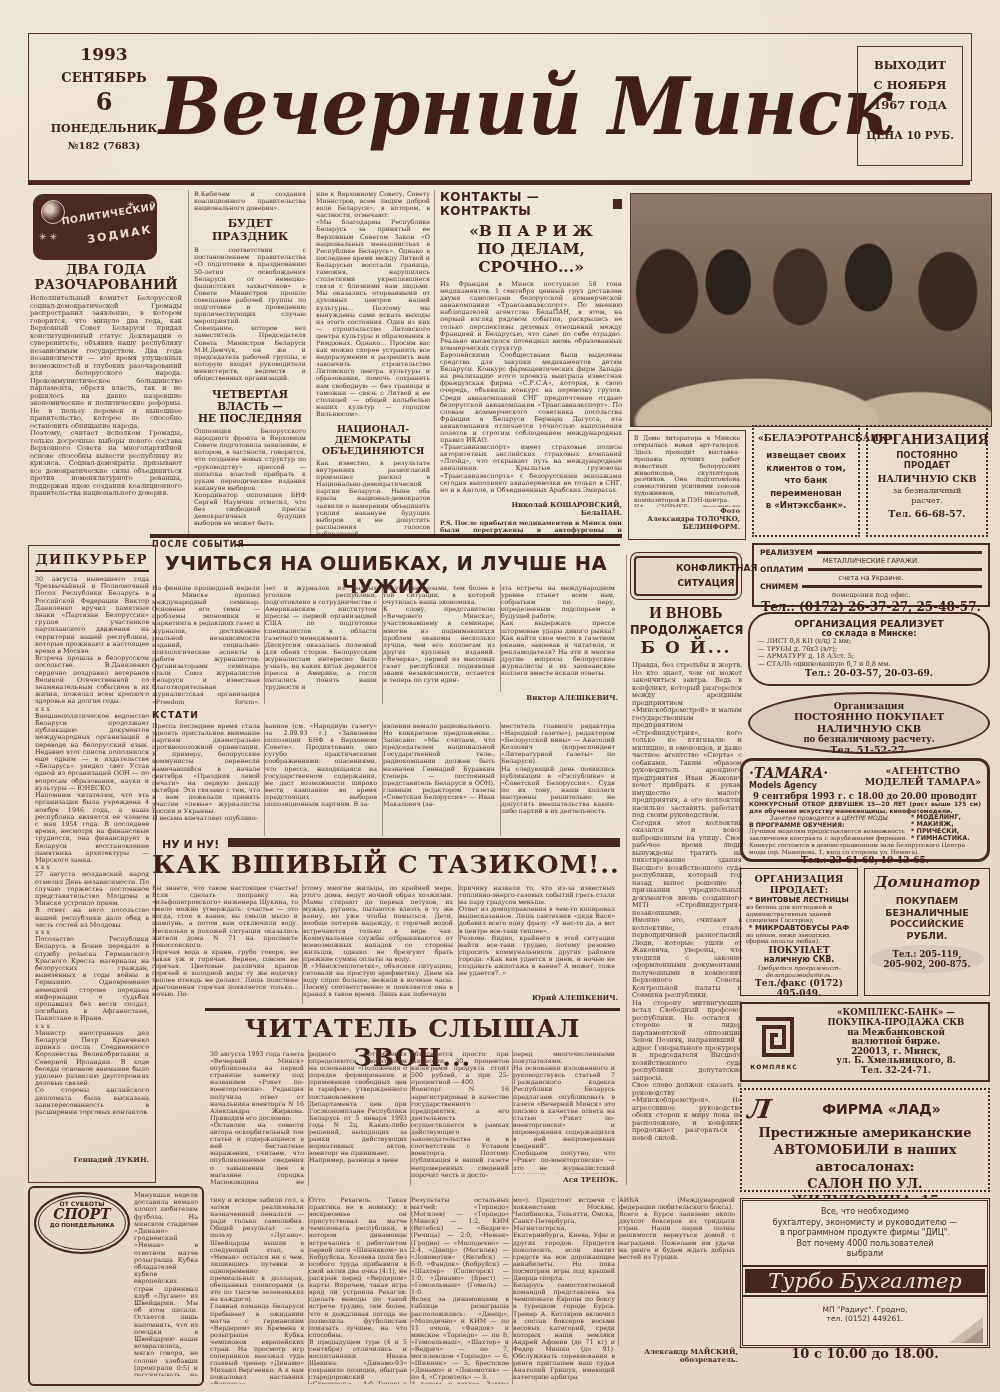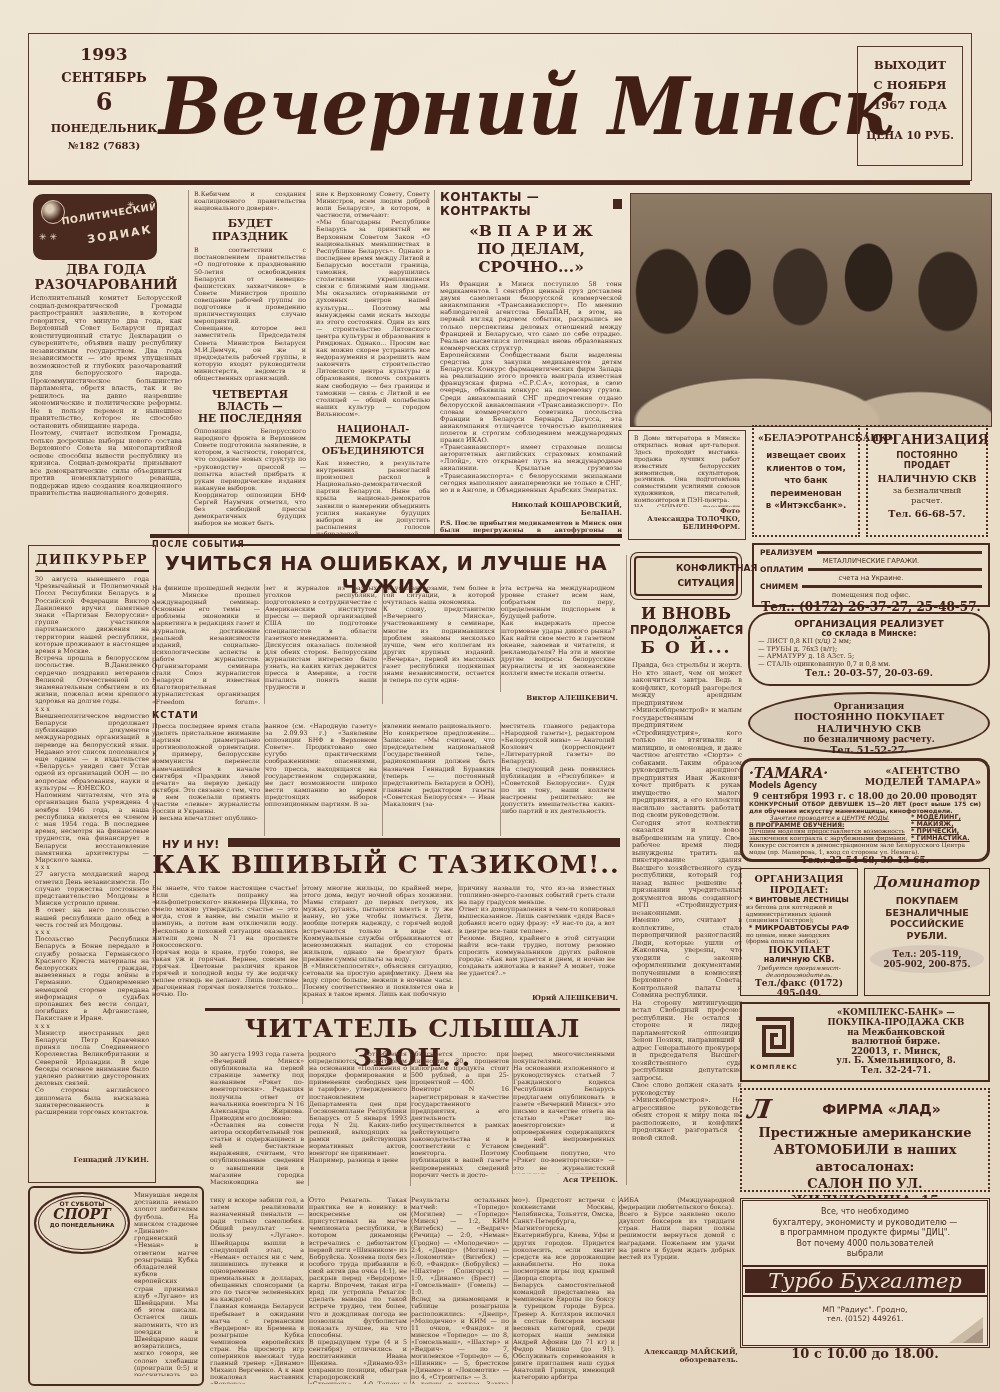--- a/index.html
+++ b/index.html
@@ -182,21 +182,21 @@
 НАЛИЧНУЮ СКВ</div>
     <div class="hd" style="font-size:8.5px;">по безналичному расчету.</div>
     <div class="hd" style="font-size:9.5px;">Тел. 51-52-27.</div>
   </div>
 
   <div class="abs ctr" style="left:634px;top:556px;width:100px;height:36px;border:2px solid #4a291f;border-radius:4px;
        box-shadow:0 0 0 3px #e9dfcc, 0 0 0 4px #4a291f;background:#e5d9c2;">
     <div class="kick" style="font-size:9px;line-height:15px;margin-top:3px;white-space:pre-line;padding-left:40px;">КОНФЛИКТНАЯ
 СИТУАЦИЯ</div>
   </div>
-  <div class="abs hd" style="left:630px;top:604px;width:112px;font-size:16px;">И ВНОВЬ</div>
+  <div class="abs hd" style="left:630px;top:604px;width:112px;font-size:16px;font-family:Liberation Serif, serif;">И ВНОВЬ</div>
   <div class="abs ctr kick" style="left:630px;top:623px;width:112px;font-size:11.5px;">ПРОДОЛЖАЕТСЯ</div>
   <div class="abs hd" style="left:630px;top:637px;width:112px;font-size:17px;letter-spacing:2px;">Б О Й...</div>
   <div class="abs bt bt2" style="left:632px;top:662px;width:110px;height:522px;">Правда, без стрельбы и жертв. Но кто знает, чем он может закончиться завтра. Ведь в конфликт, который разгорелся между арендным предприятием «Минскоблремстрой» и малым государственным предприятием «Стройиндустрия», кого только не втягивали: и милицию, и омоновцев, и даже частное агентство «Сюртэ» с собаками. Таким образом руководитель арендного предприятия Иван Жакович хочет прибрать к рукам имущество малого предприятия, а его коллектив насильно заставить работать под своим руководством.
 Сегодня этот коллектив оказался и вовсе выброшенным на улицу. Свое рабочее время люди вынуждены тратить на пикетирование здания Высшего хозяйственного суда республики, который год назад вынес решение о признании учредительных документов вновь созданного МГП «Стройиндустрия» незаконными.
 Именно это, считают в коллективе, стало первопричиной разногласий. Люди, которые ушли от Жаковича, уверены, что уходили с законно оформленными документами, полученными в комиссиях Верховного Совета, Контрольной палаты и Совмина республики.
 На сторону митингующих встал Свободный профсоюз республики. Не остался в стороне и лидер парламентской оппозиции Зенон Позняк, направивший в адрес Генерального прокурора и председателя Высшего хозяйственного суда республики депутатские запросы.
 Свое слово должен сказать и руководству «Минскоблремстроя». Но агрессивное руководство обеих сторон к миру пока не расположено, и конфликт продолжает разгораться с новой силой.</div>
 
   <div class="abs kick" style="left:152px;top:540px;font-size:8px;letter-spacing:1px;">ПОСЛЕ СОБЫТИЯ</div>
   <div class="abs rule" style="left:235px;top:544px;width:385px;height:2px;"></div>
@@ -290,33 +290,33 @@
     <div style="display:flex;justify-content:space-between;">
       <div>
         <div class="hd" style="font-size:14px;font-style:italic;text-align:left;">·TAMARA·</div>
         <div class="sans" style="font-size:8px;font-weight:700;color:#4a291f;">Models Agency</div>
       </div>
       <div class="hd" style="font-size:9.5px;line-height:11px;">«АГЕНТСТВО
 МОДЕЛЕЙ ТАМАРА»</div>
     </div>
     <div class="hd" style="font-size:8.5px;margin-top:1px;">9 сентября 1993 г. с 18.00 до 20.00 проводят</div>
     <div class="adtext sans" style="font-size:6px;line-height:6.6px;font-weight:700;text-align:justify;">КОНКУРСНЫЙ ОТБОР ДЕВУШЕК 15—20 ЛЕТ (рост выше 175 см) для обучения искусству манекенщицы, кинофотомодели.</div>
-    <div style="display:flex;gap:1px;text-decoration:underline;">
+    <div style="display:flex;gap:1px;">
       <div style="flex:1;">
         <div class="adtext sans ctr" style="font-size:6px;font-style:italic;">Занятия проводятся в ЦЕНТРЕ МОДЫ.</div>
         <div class="adtext sans" style="font-size:6.2px;font-weight:700;">В ПРОГРАММЕ ОБУЧЕНИЯ:</div>
         <div class="adtext" style="font-size:6px;line-height:6.6px;">Лучшим моделям предоставляется возможность заключения контракта с зарубежными фирмами.</div>
       </div>
       <div class="adtext sans" style="width:70px;font-size:6.4px;line-height:7px;font-weight:700;">* МОДЕЛИНГ,
 * МАКИЯЖ,
 * ПРИЧЕСКИ,
 * ГИМНАСТИКА.</div>
     </div>
     <div class="adtext" style="font-size:6px;line-height:6.6px;">Конкурс состоится в демонстрационном зале Белорусского Центра моды (пр. Машерова, 1, вход со стороны ул. Немига).</div>
-    <div class="hd" style="font-size:9px;">Тел.: 23-54-68, 39-13-65.</div>
+    <div class="hd" style="font-size:9px;">Тел.: 23-61-68, 19-13-65.</div>
   </div>
 
   <div class="abs ctr" style="left:740px;top:868px;width:118px;height:128px;border:1px solid #4a291f;padding:4px 5px;box-sizing:border-box;">
     <div class="hd" style="font-size:9.5px;line-height:11px;">ОРГАНИЗАЦИЯ
 ПРОДАЕТ:</div>
     <div class="kick" style="font-size:7px;margin-top:1px;">* ВИНТОВЫЕ ЛЕСТНИЦЫ</div>
     <div class="adtext" style="font-size:6px;line-height:6.6px;text-align:left;">из бетона для коттеджей и административных зданий (лицензия Госстроя);</div>
     <div class="kick" style="font-size:7px;">* МИКРОАВТОБУСЫ РАФ</div>
     <div class="adtext" style="font-size:6px;line-height:6.6px;text-align:left;">по ценам, ниже заводских (форма оплаты любая).</div>
     <div class="hd" style="font-size:9px;">ПОКУПАЕТ</div>

